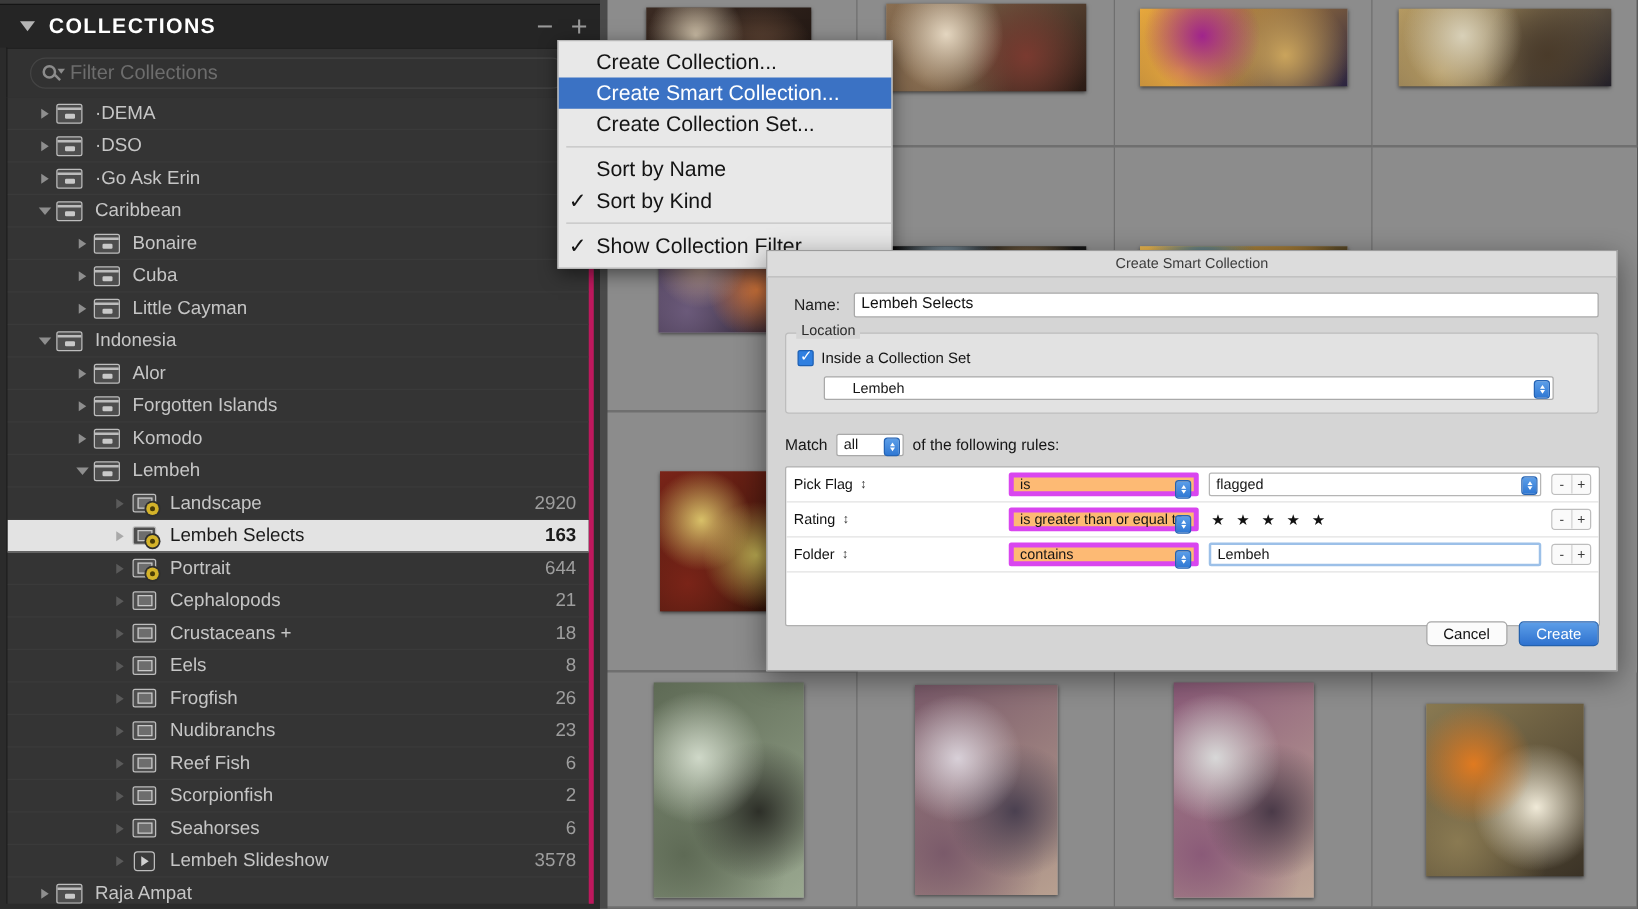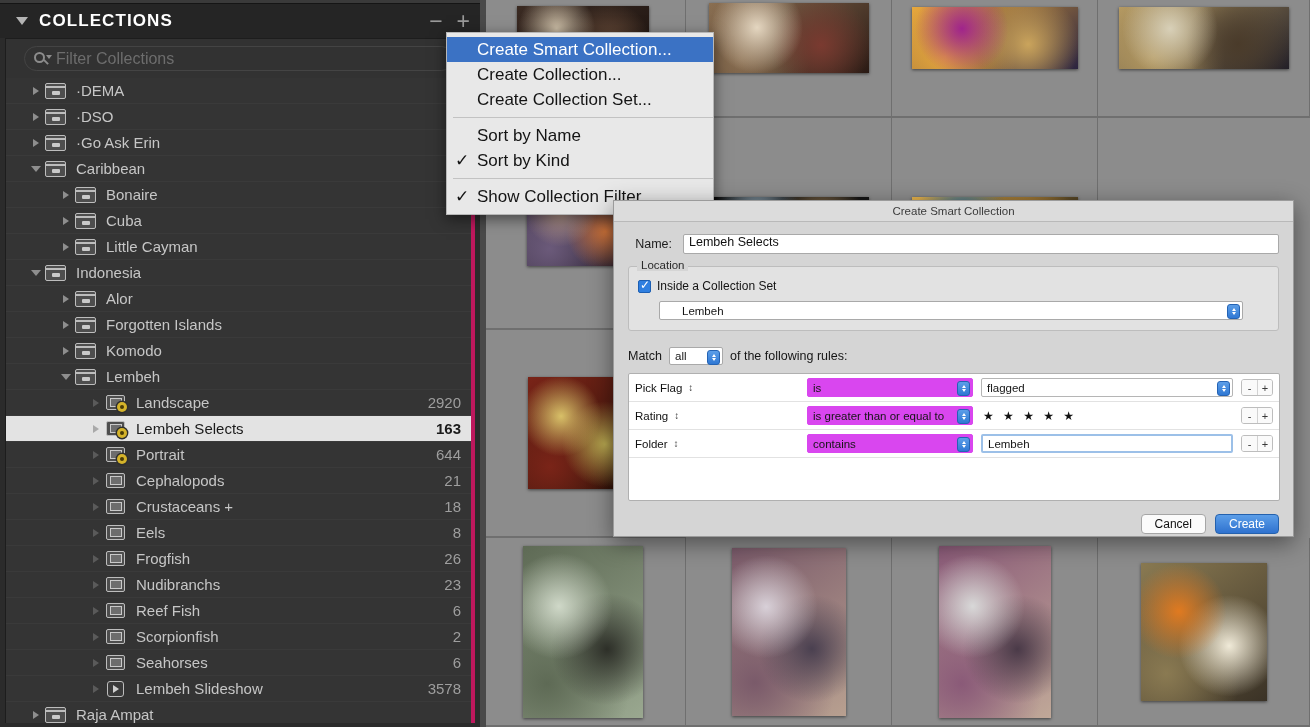--- a/index.html
+++ b/index.html
@@ -288,22 +288,22 @@
     border-bottom: 1px solid #e2e2e2; padding: 0 6px;
   }
   .rule-field {
     width: 172px; display: flex; align-items: center;
     font-size: 11.5px; color: #111;
   }
   .rule-field .updown {
     margin-left: 6px; font-size: 10px; color: #333; line-height: 10px;
   }
   .rule-op {
-    width: 166px; height: 19px; background: #d946ef;
-    border: 1px solid #d946ef; border-radius: 2px;
+    width: 152px; height: 19px; background: #fdba74;
+    border: 4px solid #d946ef; border-radius: 2px;
     position: relative; display: flex; align-items: center; margin-right: 8px;
   }
   .rule-op .sv { font-size: 11.5px; color: #151515; padding-left: 5px; white-space: nowrap; }
   .rule-val {
     flex: 1; height: 19px; background: #fff;
     border: 1px solid #b5b5b5; border-radius: 2px;
     position: relative; display: flex; align-items: center;
   }
   .rule-val.focus { border: 2px solid #9cc0e8; }
   .rule-val.plain { border: none; background: transparent; }
@@ -314,21 +314,21 @@
     border: 1px solid #bdbdbd; border-radius: 3px; overflow: hidden;
   }
   .pm span {
     width: 15px; height: 15px; display: flex; align-items: center; justify-content: center;
     font-size: 11px; color: #3a3a3a; background: #fafafa;
   }
   .pm span + span { border-left: 1px solid #d2d2d2; }
   .rules-filler { height: 42px; }
 
   .dlg-footer {
-    position: absolute; right: 14px; bottom: 2px;
+    position: absolute; right: 14px; bottom: 19px;
     display: flex; align-items: center; gap: 9px;
   }
   .btn {
     height: 20px; min-width: 64px; padding: 0 13px;
     border-radius: 4px; font-size: 12px;
     display: flex; align-items: center; justify-content: center;
   }
   .btn-cancel { background: #fbfbfb; border: 1px solid #a6a6a6; color: #111; }
   .btn-create {
     background: linear-gradient(#5c9ee8,#2f72cf);
@@ -646,27 +646,27 @@
               <span class="ic-set"></span>
             </span>
             <span class="label">Raja Ampat</span>
           </div>
         </div>
     </div>
   </div>
 
   <div class="menu">
     <div id="menu-items">
+        <div class="menu-item">
+          <span class="chk"></span>
+          <span>Create Collection...</span>
+        </div>
         <div class="menu-item hl">
           <span class="chk"></span>
           <span>Create Smart Collection...</span>
-        </div>
-        <div class="menu-item">
-          <span class="chk"></span>
-          <span>Create Collection...</span>
         </div>
         <div class="menu-item">
           <span class="chk"></span>
           <span>Create Collection Set...</span>
         </div>
         <div class="menu-sep"></div>
         <div class="menu-item">
           <span class="chk"></span>
           <span>Sort by Name</span>
         </div>

